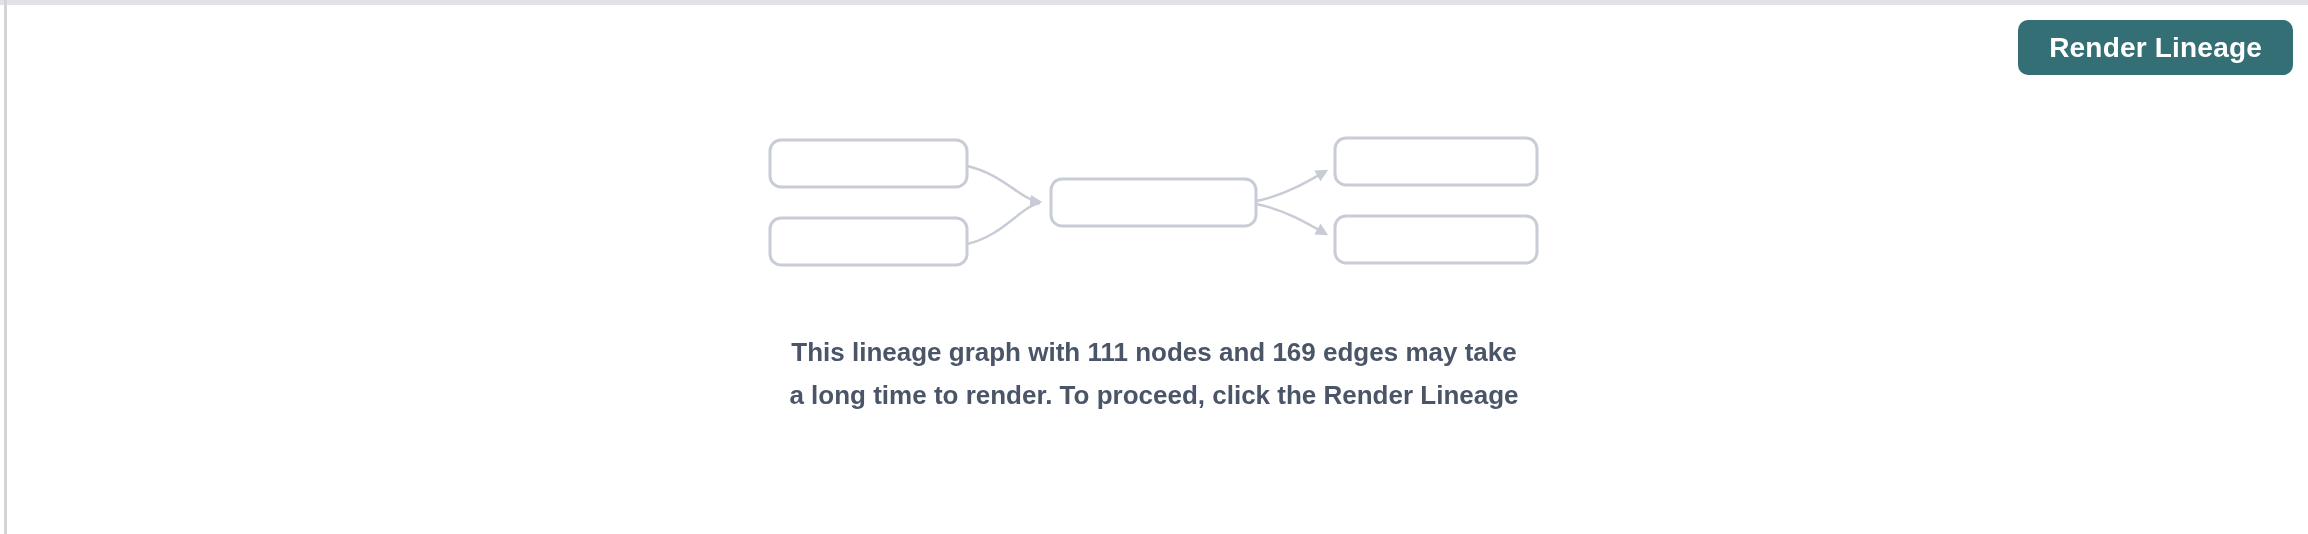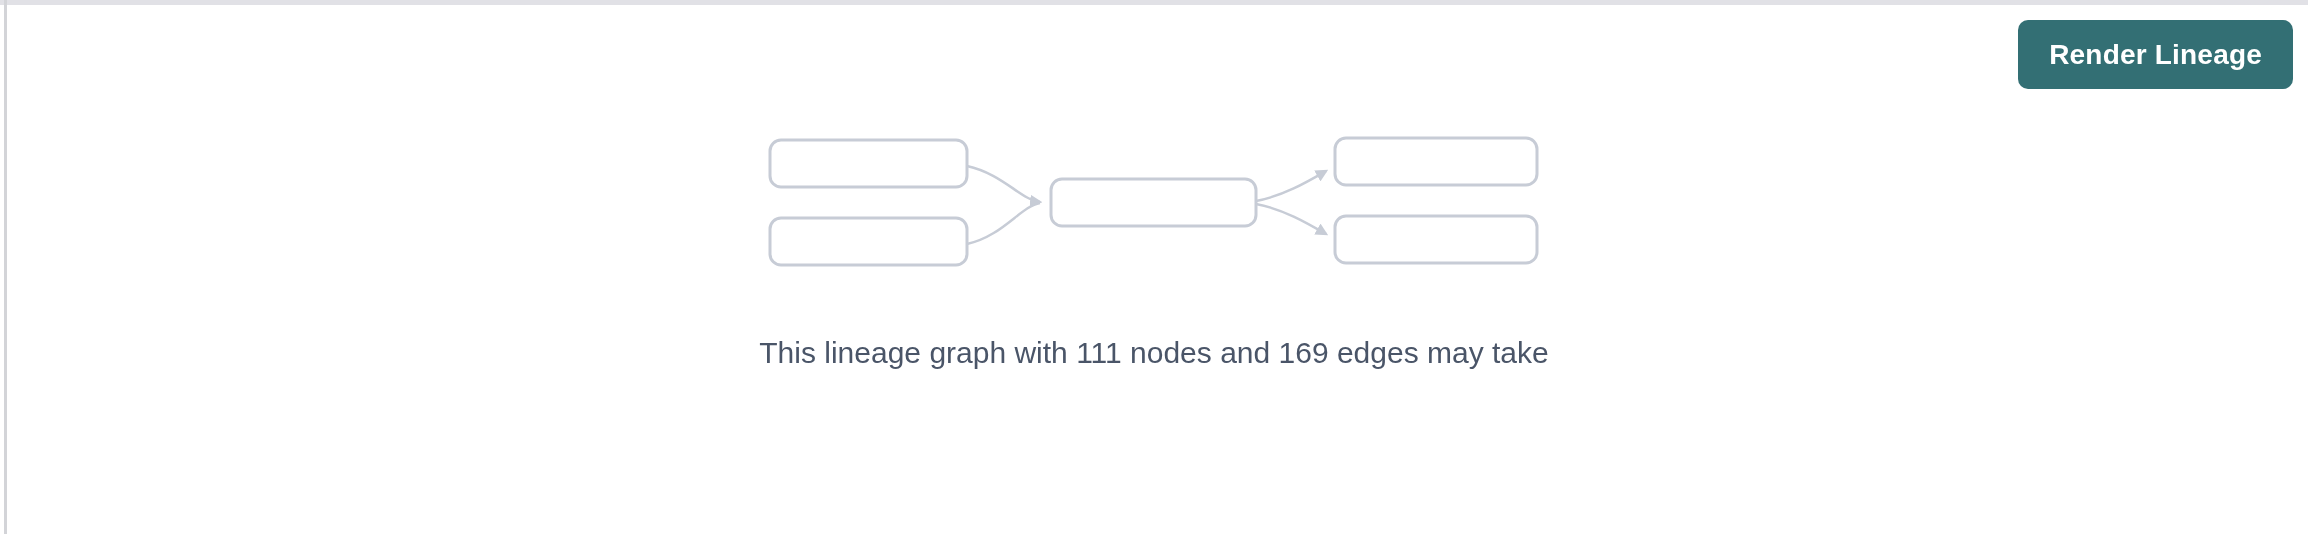--- a/index.html
+++ b/index.html
@@ -24,21 +24,21 @@
     position: absolute;
     top: 0; bottom: 0;
     left: 4px;
     width: 3px;
     background: #d3d4d8;
   }
   .render-btn {
     position: absolute;
     top: 20px;
     right: 15px;
-    height: 69px;
+    height: 55px;
     padding: 0 31px;
     background: #336f74;
     color: #ffffff;
     border: none;
     border-radius: 10px;
     font-family: "Liberation Sans", sans-serif;
     font-size: 28px;
     font-weight: 700;
     letter-spacing: 0.2px;
     cursor: pointer;
@@ -50,22 +50,22 @@
     transform: translateX(-50%);
     display: flex;
     flex-direction: column;
     align-items: center;
   }
   .diagram-svg {
     display: block;
   }
   .msg {
     margin-top: 56px;
-    font-size: 30px;
-    font-weight: 400;
+    font-size: 26px;
+    font-weight: 700;
     color: #4a5568;
     line-height: 43px;
     text-align: center;
   }
   .msg > div {
     white-space: nowrap;
   }
 </style>
 </head>
 <body>
@@ -93,16 +93,17 @@
 
       <rect x="11" y="10" width="197" height="47" rx="11" fill="#ffffff" stroke="#c7ccd6" stroke-width="3"></rect>
       <rect x="11" y="88" width="197" height="47" rx="11" fill="#ffffff" stroke="#c7ccd6" stroke-width="3"></rect>
       <rect x="292" y="49" width="205" height="47" rx="11" fill="#ffffff" stroke="#c7ccd6" stroke-width="3"></rect>
       <rect x="576" y="8" width="202" height="47" rx="11" fill="#ffffff" stroke="#c7ccd6" stroke-width="3"></rect>
       <rect x="576" y="86" width="202" height="47" rx="11" fill="#ffffff" stroke="#c7ccd6" stroke-width="3"></rect>
     </svg>
 
     <div class="msg">
       <div>This lineage graph with 111 nodes and 169 edges may take</div>
+      <div>a long time to render. To proceed, click the Render Lineage</div>
     </div>
 
   </div>
 </div>
 
 </body></html>

